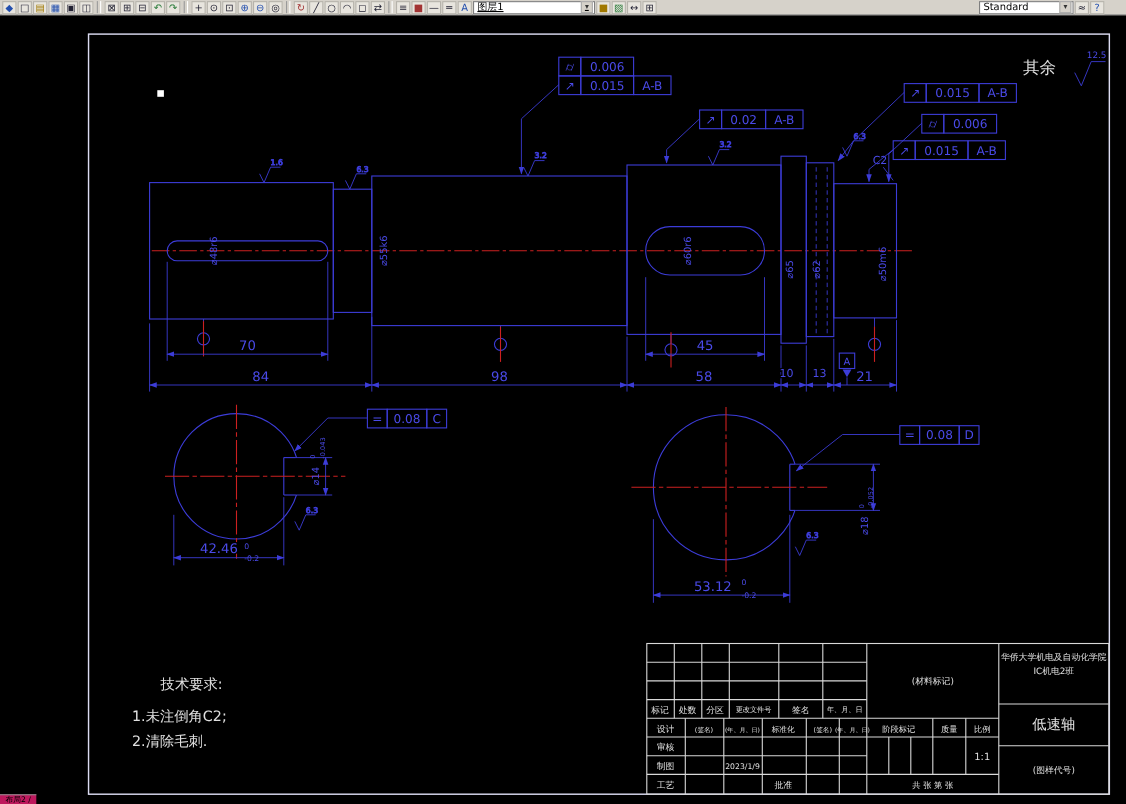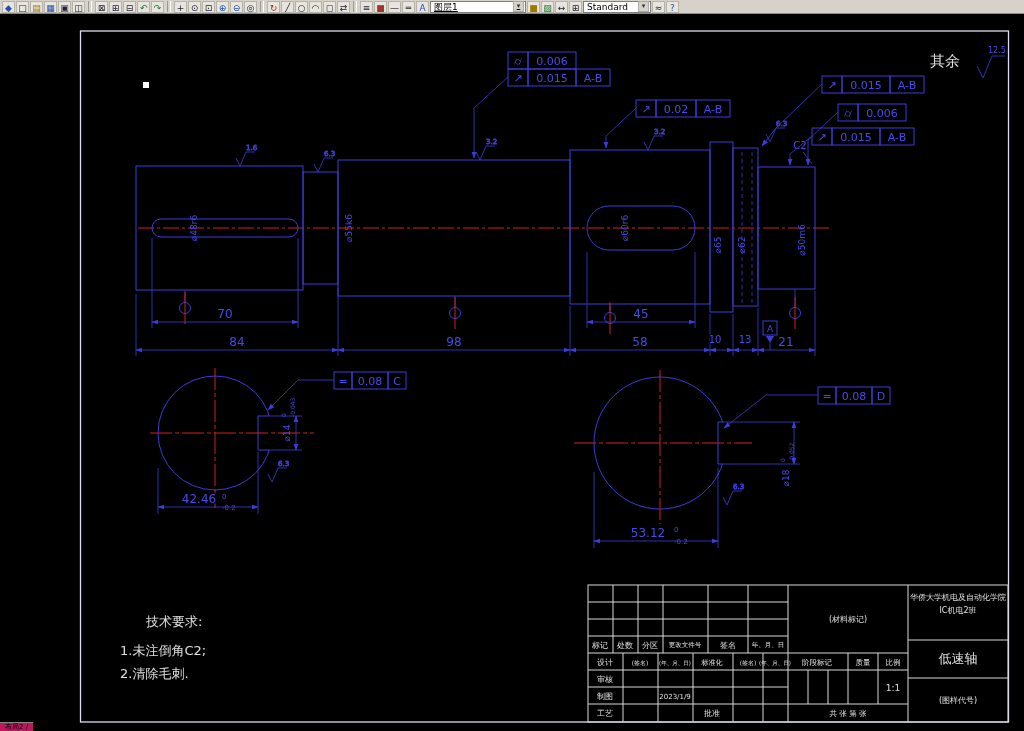--- a/index.html
+++ b/index.html
@@ -8,22 +8,22 @@
   .toolbar{position:absolute;top:0;left:0;width:1024px;height:14px;background:#d6d2ca;
            border-bottom:1px solid #8a8a8a;display:flex;align-items:center;gap:1px;padding:0 2px;box-sizing:border-box;}
   .tbi{width:13px;height:12px;font-size:9px;line-height:12px;text-align:center;color:#223;
        background:#e8e5de;border:1px solid #b5b2aa;box-sizing:border-box;overflow:hidden;cursor:default;}
   .tbi.c-blu{color:#234fae}.tbi.c-red{color:#a23333}.tbi.c-grn{color:#227733}.tbi.c-yel{color:#a07800}
   .tbsep{width:2px;height:11px;border-left:1px solid #999;border-right:1px solid #fff;margin:0 2px;}
   .combo{height:12px;background:#fff;border:1px solid #7f7f7f;font-size:9px;line-height:10px;color:#000;
          display:flex;align-items:center;justify-content:space-between;padding:0 1px 0 3px;box-sizing:border-box;}
   .combo .arr{font-size:7px;color:#333;background:#d6d2ca;border:1px solid #aaa;width:9px;height:9px;
               line-height:9px;text-align:center;}
-  .combo.layer{width:96px;text-decoration:underline;}
-  .combo.style{width:68px;}
+  .combo.layer{width:111px;text-decoration:underline;}
+  .combo.style{width:86px;margin-left:292px;}
   
   .canvas{position:absolute;top:14px;left:0;}
   svg{display:block;}
   svg text{font-family:"DejaVu Sans",sans-serif;}
   .bl{stroke:#3c3cd8;fill:none;stroke-width:1;}
   .bl2{stroke:#3c3cd8;fill:none;stroke-width:.8;}
   .rl{stroke:#cc2020;fill:none;stroke-width:1;}
   .frm{stroke:#dcdcf2;fill:none;stroke-width:1.3;}
   .tbl{stroke:#d9d9d9;fill:none;stroke-width:1;}
   .bt{fill:#4a4ae8;}

